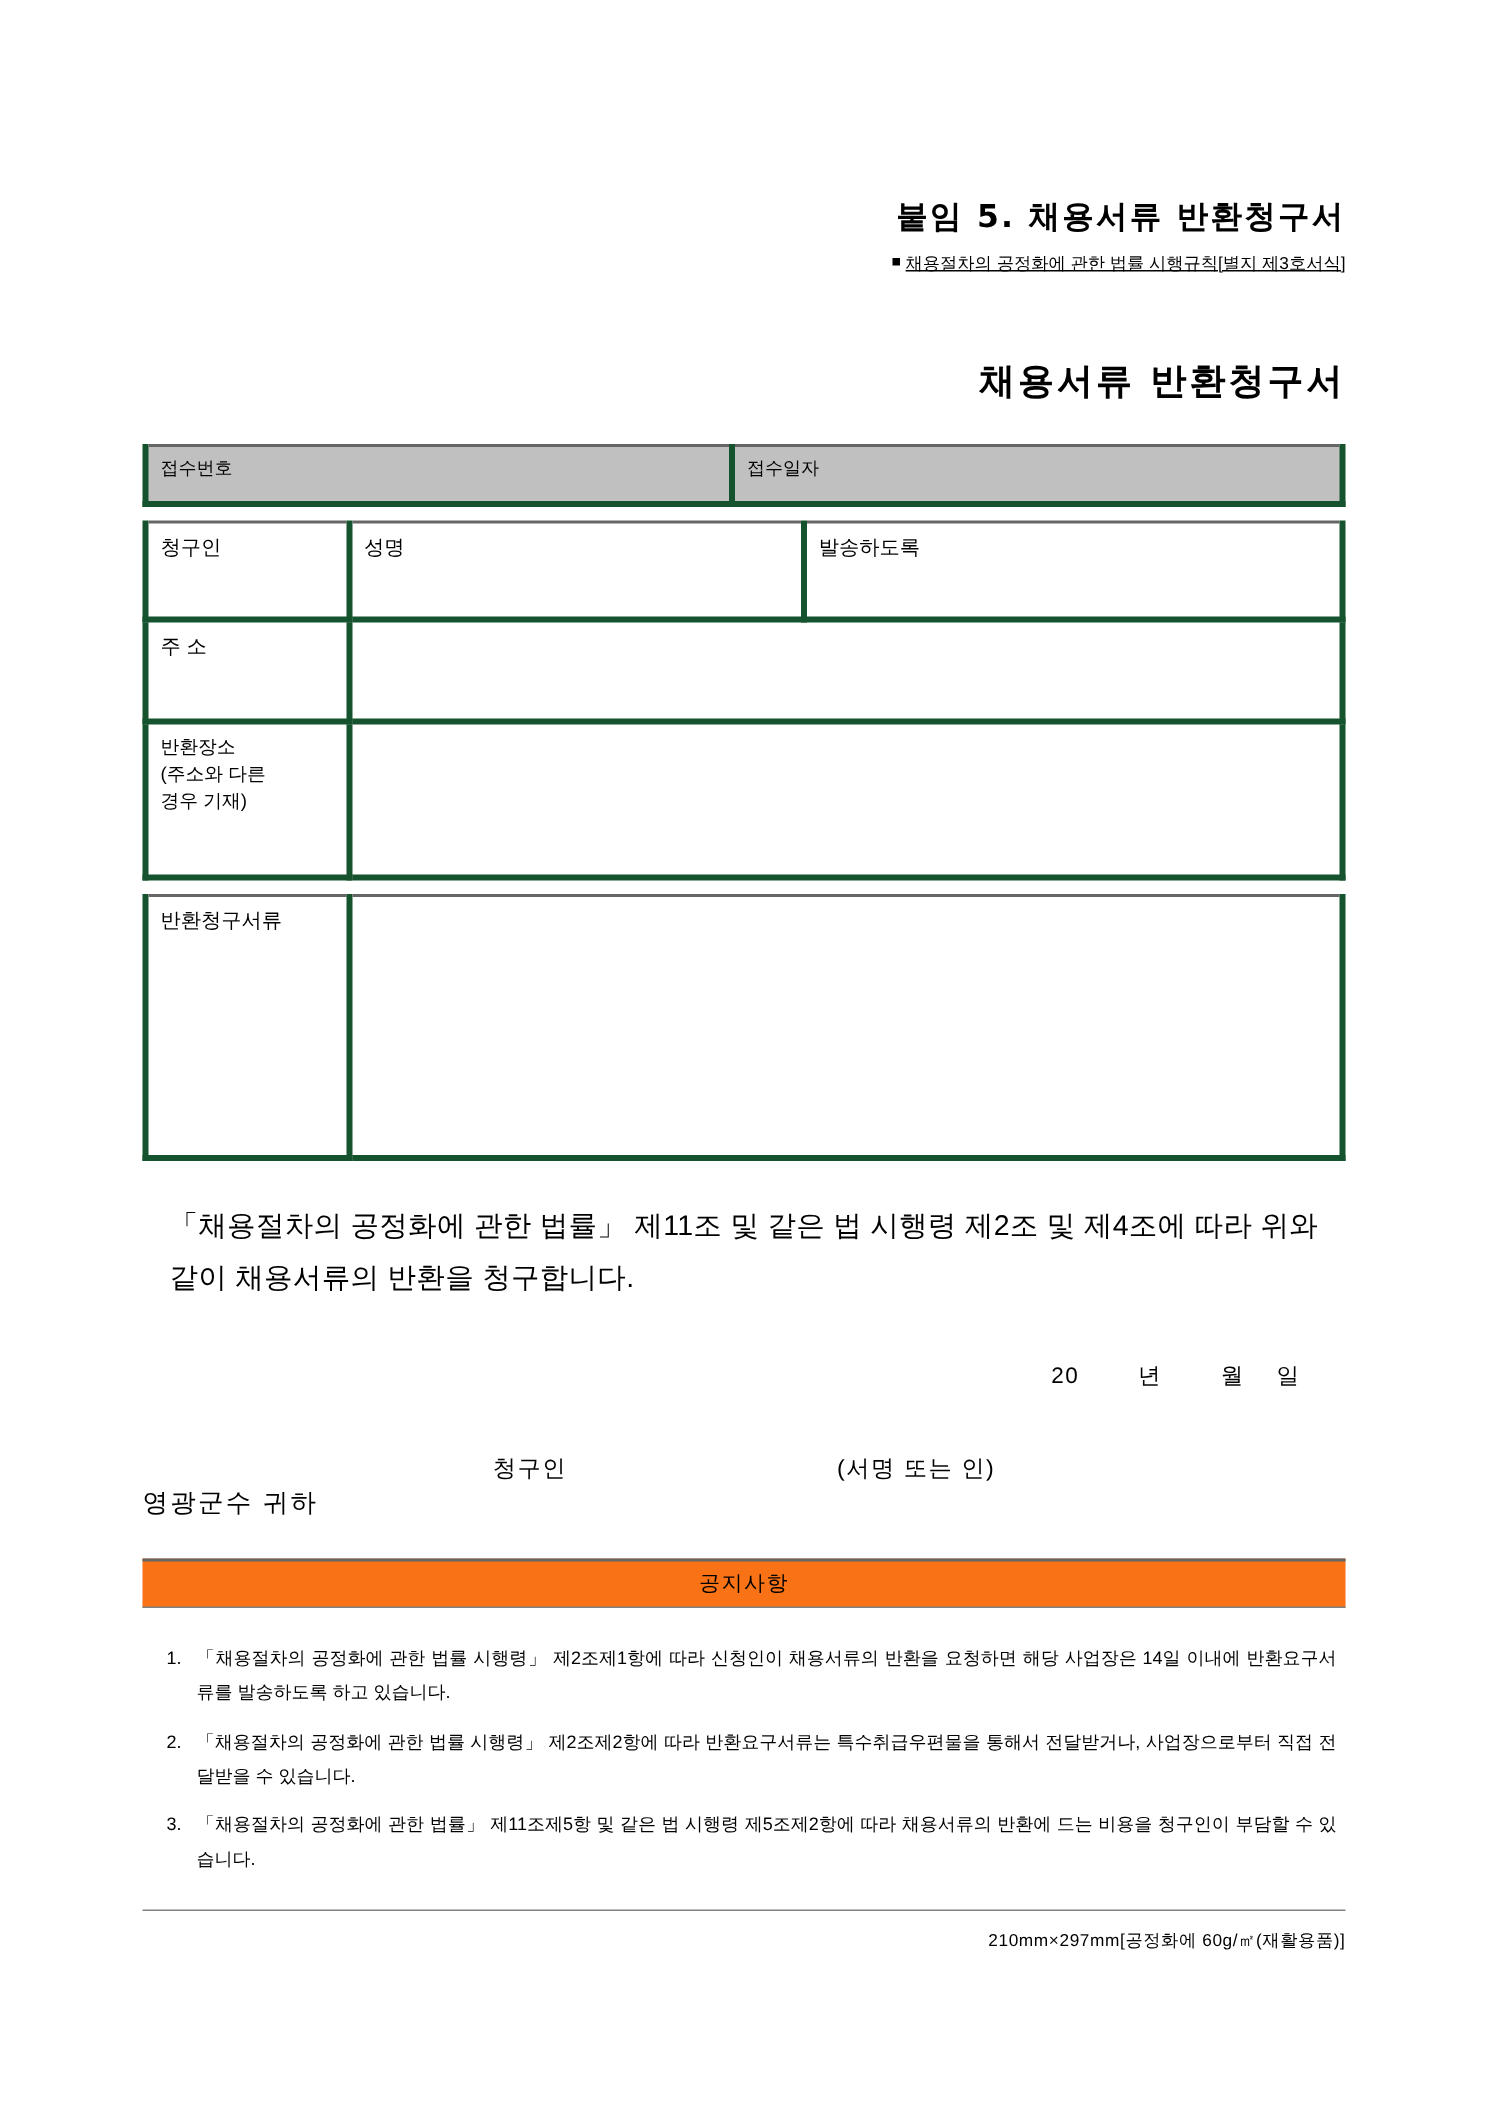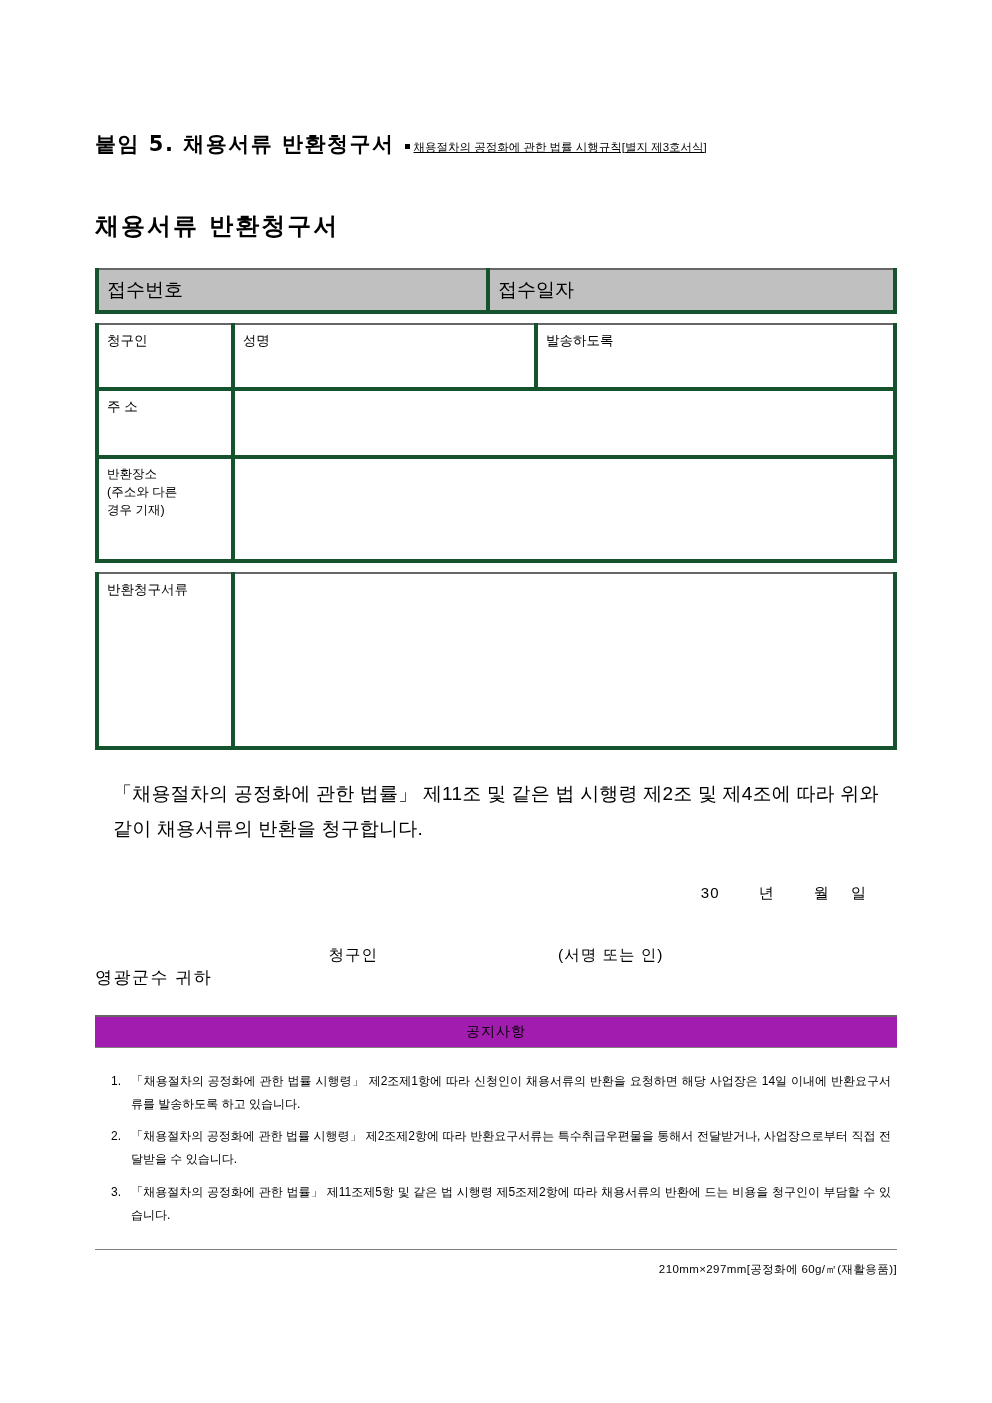--- a/index.html
+++ b/index.html
@@ -23,20 +23,21 @@
     box-sizing: border-box;
     padding: 130px 95px 0 95px;
   }
 
   
   .attach-line {
     display: flex;
     align-items: flex-end;
     gap: 10px;
     margin: 0 0 0 0;
+    flex-direction: column;
   }
   .attach-title {
     font-size: 21px;
     font-weight: bold;
     letter-spacing: 1.5px;
     white-space: nowrap;
     font-family: "DejaVu Sans", sans-serif;
   }
   .attach-note {
     font-size: 11.5px;
@@ -48,21 +49,21 @@
   .attach-note .sq {
     display: inline-block;
     width: 5px; height: 5px;
     background: #000;
     margin-right: 4px;
     vertical-align: 2px;
   }
 
   
   .doc-title {
-    text-align: left;
+    text-align: right;
     font-size: 24px;
     font-weight: bold;
     letter-spacing: 2px;
     margin-top: 52px;
     margin-bottom: 26px;
     font-family: "DejaVu Sans", sans-serif;
   }
 
   
   table.form {
@@ -73,21 +74,21 @@
   }
   table.form td {
     border: 4px solid #14532d;
     padding: 6px 8px;
     vertical-align: top;
     line-height: 1.45;
   }
   .hdr-row td {
     background: #c0c0c0;
     height: 24px;
-    font-size: 19px;
+    font-size: 12px;
   }
   .thick-top {
     border-top: 2px solid #666 !important;
   }
   .lbl {
     width: 140px;
   }
   .r1 td { height: 50px; }
   .r2 td { height: 52px; }
   .r3 td { height: 88px; }
@@ -128,21 +129,21 @@
   }
 
   .addressee {
     font-size: 17px;
     letter-spacing: 1.5px;
   }
 
   
   .notice-bar {
     margin-top: 26px;
-    background: #a21caf;
+    background: #f97316;
     border-top: 2px solid #666;
     border-bottom: 1px solid #808080;
     text-align: center;
     font-size: 14px;
     padding: 6px 0;
     letter-spacing: 1px;
   }
   ol.notices {
     list-style: none;
     margin: 0;
@@ -242,21 +243,21 @@
         <tr class="r4">
       <td class="lbl thick-top">반환청구서류</td>
       <td class="thick-top"></td>
     </tr>
   </tbody>
     </table>
 
   <div class="statement">「채용절차의 공정화에 관한 법률」 제11조 및 같은 법 시행령 제2조 및 제4조에 따라 위와 같이 채용서류의 반환을 청구합니다.</div>
 
   <div class="date-line">
-    <span>30</span>
+    <span>20</span>
     <span>년</span>
     <span>월</span>
     <span style="margin-left:16px">일</span>
   </div>
 
   <div class="sign-row">
     <div>청구인</div>
     <div>(서명 또는 인)</div>
   </div>
 

